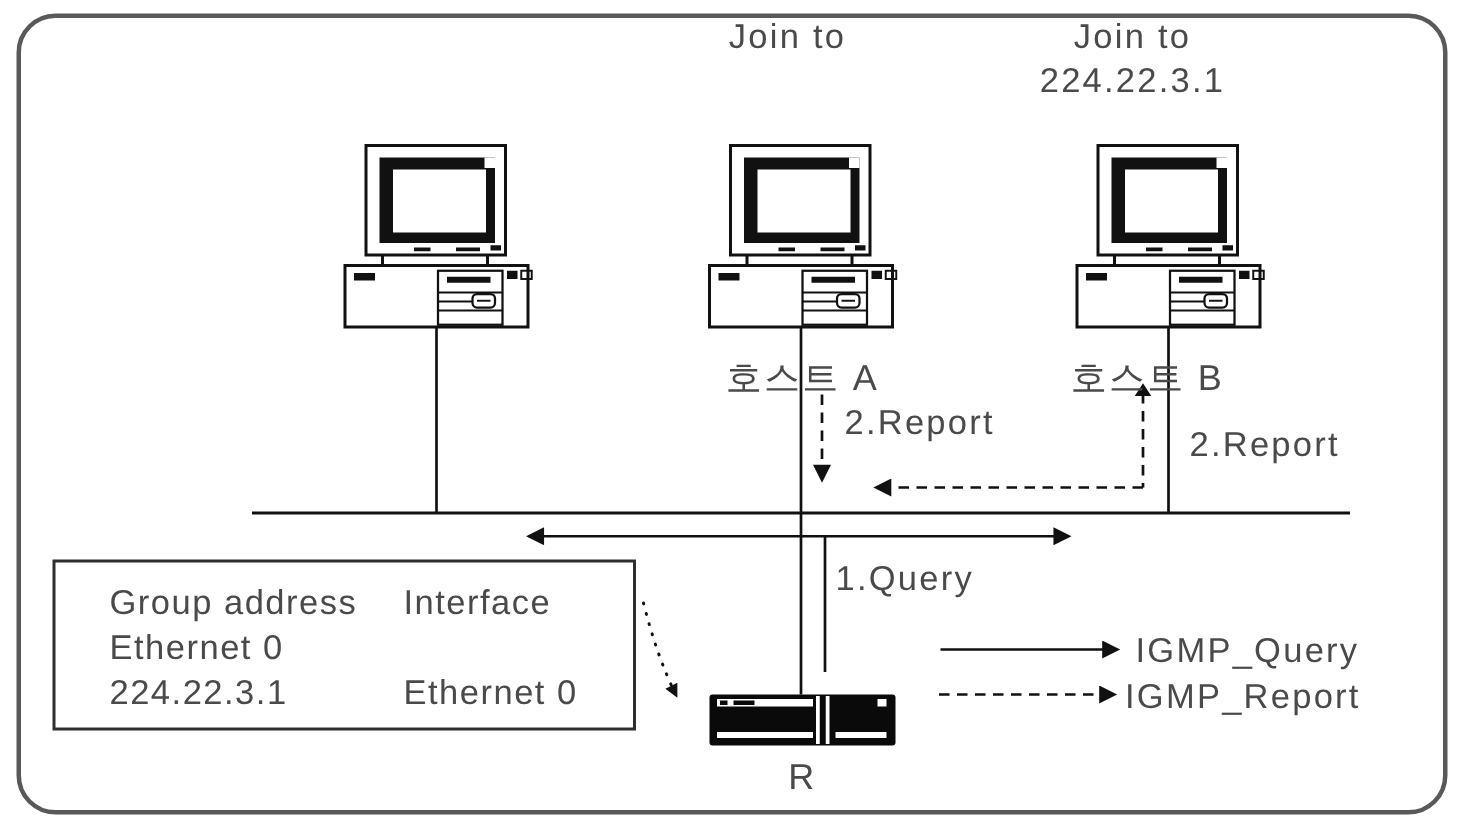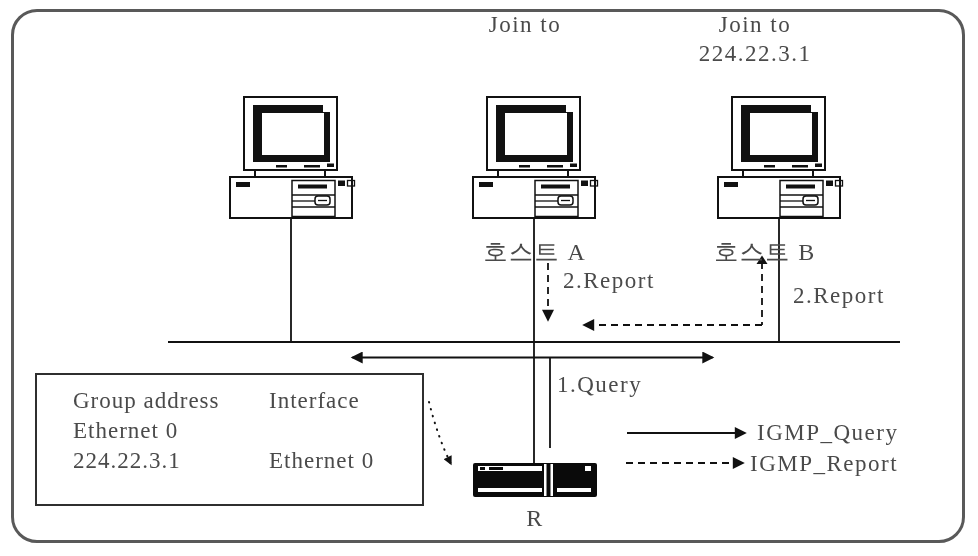--- a/index.html
+++ b/index.html
@@ -1,18 +1,18 @@
 <!DOCTYPE html>
 <html><head>
 <meta charset="utf-8">
 <style>
   html,body{margin:0;padding:0;background:#fff;}
   .canvas{
     position:relative;width:978px;height:556px;background:#fff;overflow:hidden;
-    font-family:Liberation Serif, serif;color:#4a4a4a;
+    font-family:Liberation Sans, sans-serif;color:#4a4a4a;
   }
   .frame{
     position:absolute;left:11px;top:9px;width:948px;height:528px;
     border:3px solid #595959;border-radius:26px;
   }
   .lbl{position:absolute;color:#4a4a4a;letter-spacing:1.5px;white-space:nowrap;}
   .c{text-align:center;}
   .join{font-size:23px;line-height:29px;top:10px;}
   .join1{left:435px;width:180px;}
   .join2{left:665px;width:180px;}
@@ -21,21 +21,21 @@
   .hostB{left:690px;width:150px;}
   .msg{font-size:23px;}
   .reportA{left:563px;top:268px;}
   .reportB{left:793px;top:283px;}
   .query{left:557px;top:372px;}
   .legend-lbl{font-size:23px;text-align:right;}
   .legendQ{left:757px;top:420px;}
   .legendR{left:750px;top:451px;}
   .rlabel{left:505px;top:505px;width:60px;font-size:24px;}
   .gbox{
-    position:absolute;left:35px;top:373px;width:389px;height:133px;
+    position:absolute;left:35px;top:373px;width:389px;height:114px;
     border:2px solid #2f2f2f;background:#fff;box-sizing:border-box;
     padding:11px 0 0 36px;font-size:23px;letter-spacing:1px;
   }
   .grow{display:flex;line-height:30px;white-space:nowrap;}
   .gcol1{width:196px;flex:0 0 196px;}
   svg{position:absolute;left:0;top:0;}
 </style>
 </head>
 <body>
 

